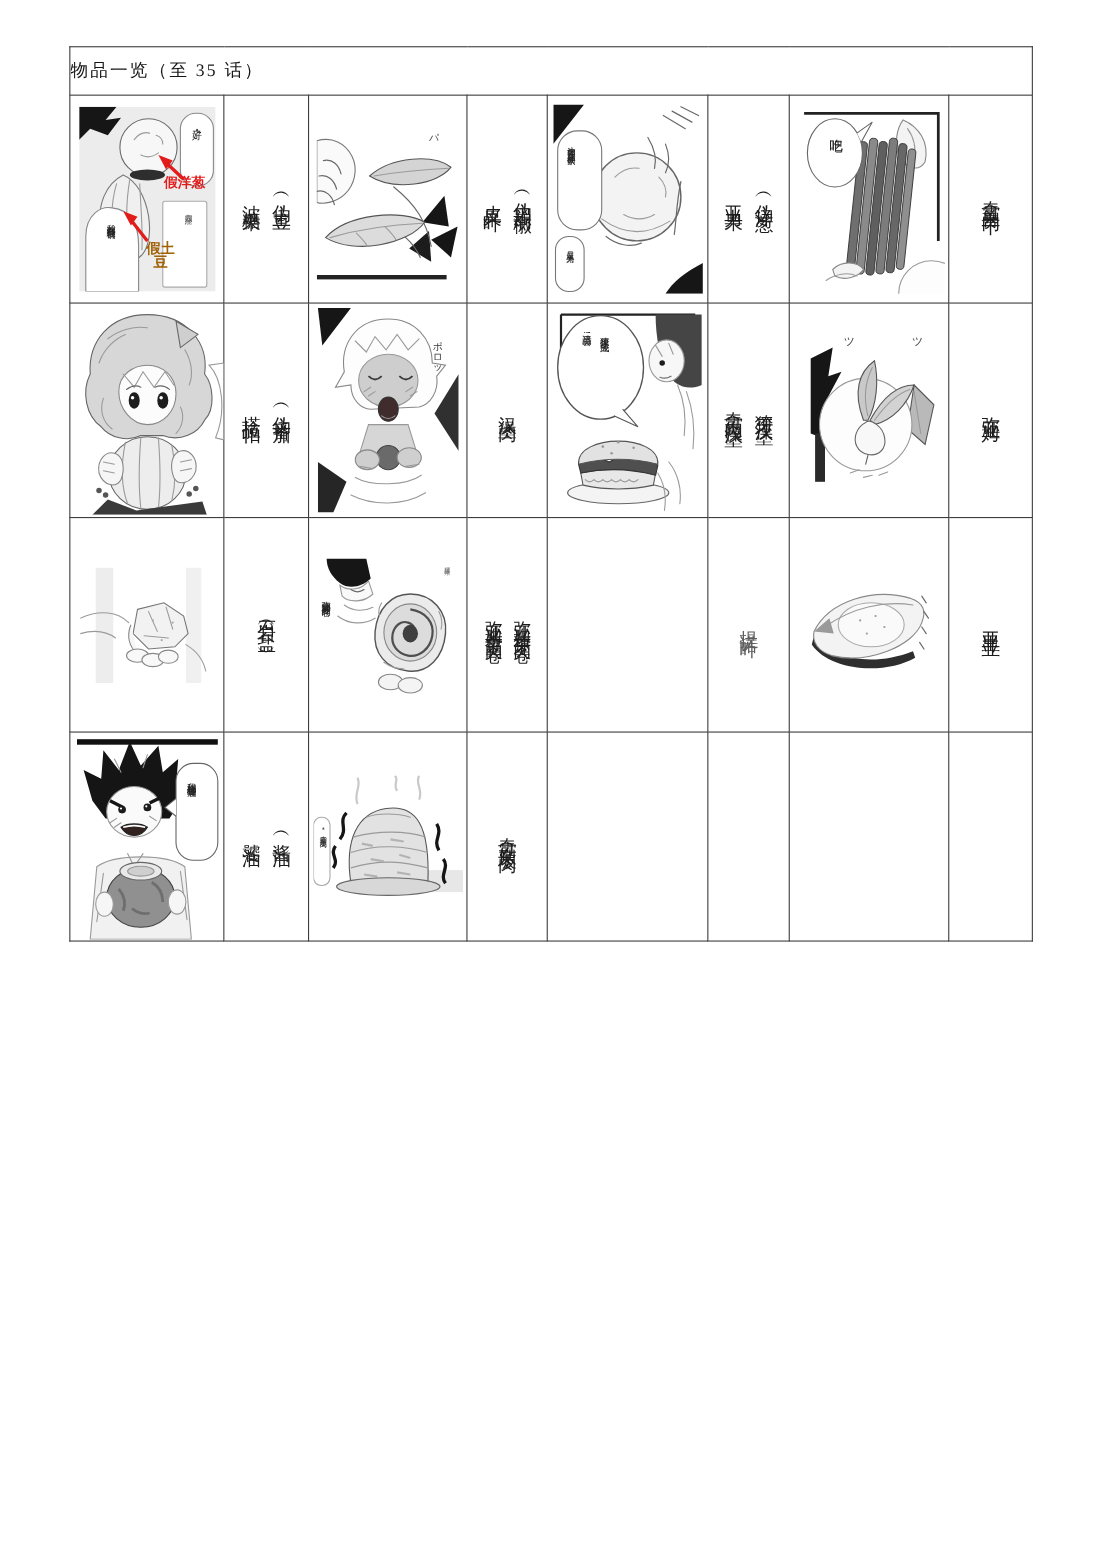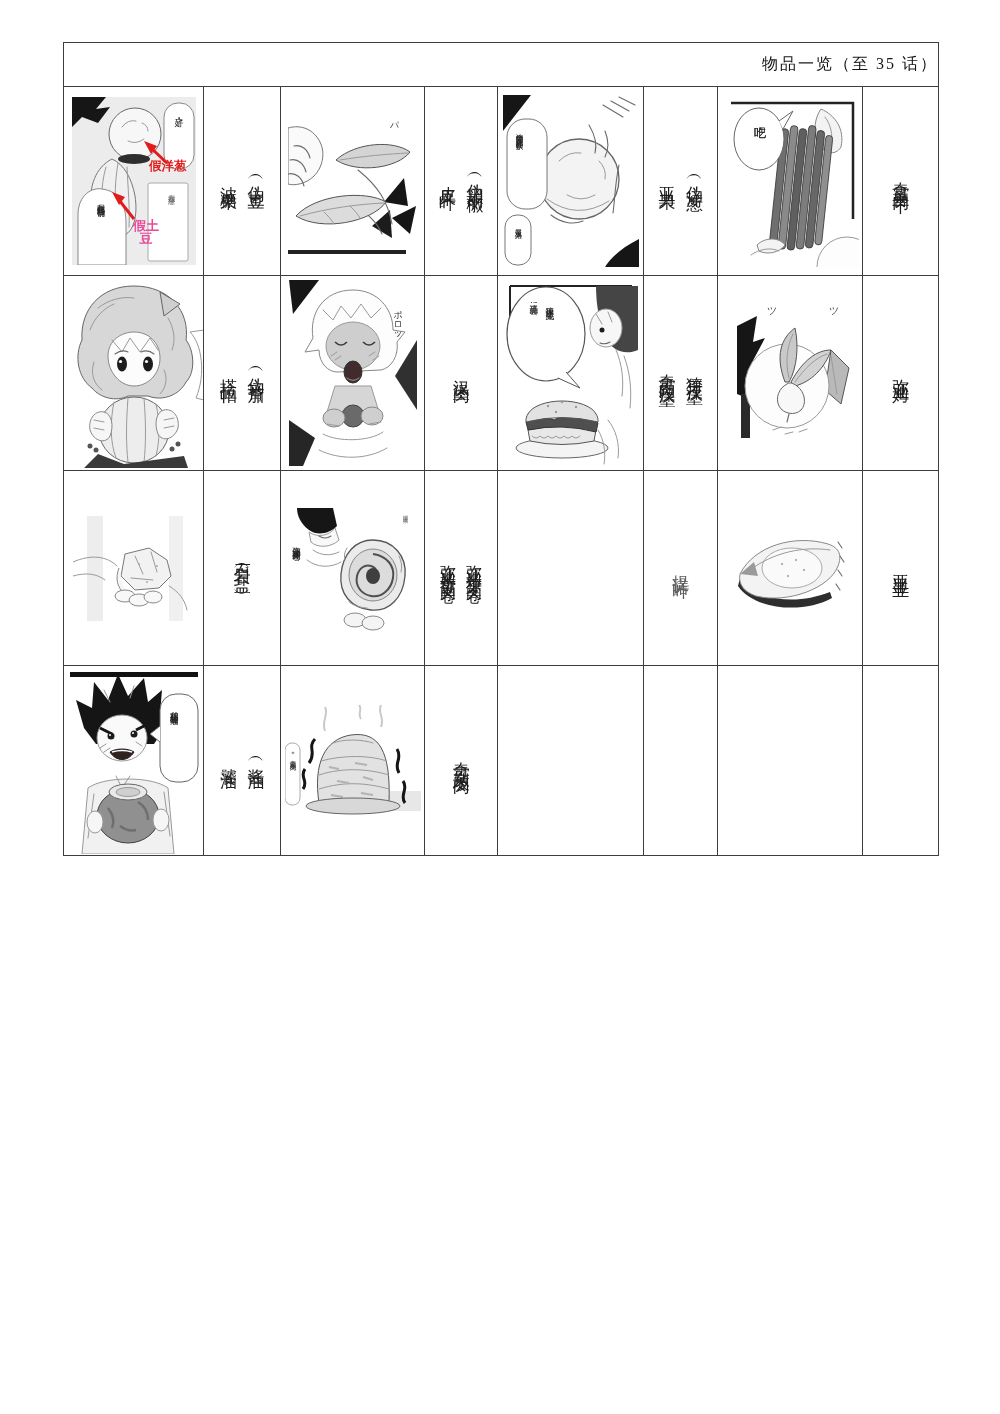--- a/index.html
+++ b/index.html
@@ -1,20 +1,20 @@
 <!DOCTYPE html>
 <html><head>
 <meta charset="utf-8">
 <style>
   html,body{margin:0;padding:0;background:#fff;}
   .page{position:relative;width:1000px;height:1414px;background:#ffffff;overflow:hidden;
         font-family:"Liberation Serif","DejaVu Serif",serif;}
   table.itemgrid{position:absolute;left:63px;top:42px;width:875px;border-collapse:collapse;table-layout:fixed;}
   table.itemgrid td,table.itemgrid th{border:1.5px solid #3d3d3d;padding:0;overflow:hidden;}
-  th.sheet-title{height:43px;font-size:16px;font-weight:normal;letter-spacing:2px;color:#141414;text-align:right;}
+  th.sheet-title{height:43px;font-size:16px;font-weight:normal;letter-spacing:2px;color:#141414;text-align:left;}
   td.img-cell{text-align:center;vertical-align:middle;background:#fff;}
   td.lbl-cell{text-align:center;vertical-align:middle;background:#fff;}
   .vlabel{display:inline-block;writing-mode:vertical-rl;text-orientation:mixed;
           font-size:17px;letter-spacing:4px;line-height:1.62;color:#1c1c1c;}
   .vlabel span{display:block;}
   .muted{color:#5d5d5d;}
   svg{display:block;margin:0 auto;}
   .fv{writing-mode:vertical-rl;text-orientation:mixed;letter-spacing:1px;
       font-family:"Liberation Serif","DejaVu Serif",serif;color:#222;}
   .fvh{font-family:"Liberation Sans","DejaVu Sans",sans-serif;font-weight:bold;line-height:1.0;}
@@ -64,21 +64,21 @@
           <path d="M6 118 C6 98 20 90 30 92 C46 94 54 106 54 126 L54 168 L6 168 Z" fill="#ffffff" stroke="#888"></path>
           <foreignObject x="22" y="100" width="16" height="64">
             <div class="fv" style="font-size:8px;">我想在料理前确</div>
           </foreignObject>
           <path d="M95 66 L79 51" stroke="#e21b1b" stroke-width="3"></path>
           <path d="M72 44 L85 49 L79 57 Z" fill="#e21b1b"></path>
           <text x="77" y="73" font-size="12.5" font-weight="bold" fill="#e21b1b" font-family="Liberation Sans,sans-serif">假洋葱</text>
           <path d="M62 122 L47 103" stroke="#e21b1b" stroke-width="3"></path>
           <path d="M40 95 L53 100 L47 108 Z" fill="#e21b1b"></path>
           <foreignObject x="58" y="122" width="32" height="34">
-            <div class="fvh" style="font-size:13px;color:#ec4899;">假土豆</div>
+            <div class="fvh" style="font-size:13px;color:#a16207;">假土豆</div>
           </foreignObject>
         </svg>
       </td>
       <td class="lbl-cell">
         <div class="vlabel">
           <span>（伪土豆）</span>
           <span>波糖果</span>
         </div>
       </td>
       <td class="img-cell">

